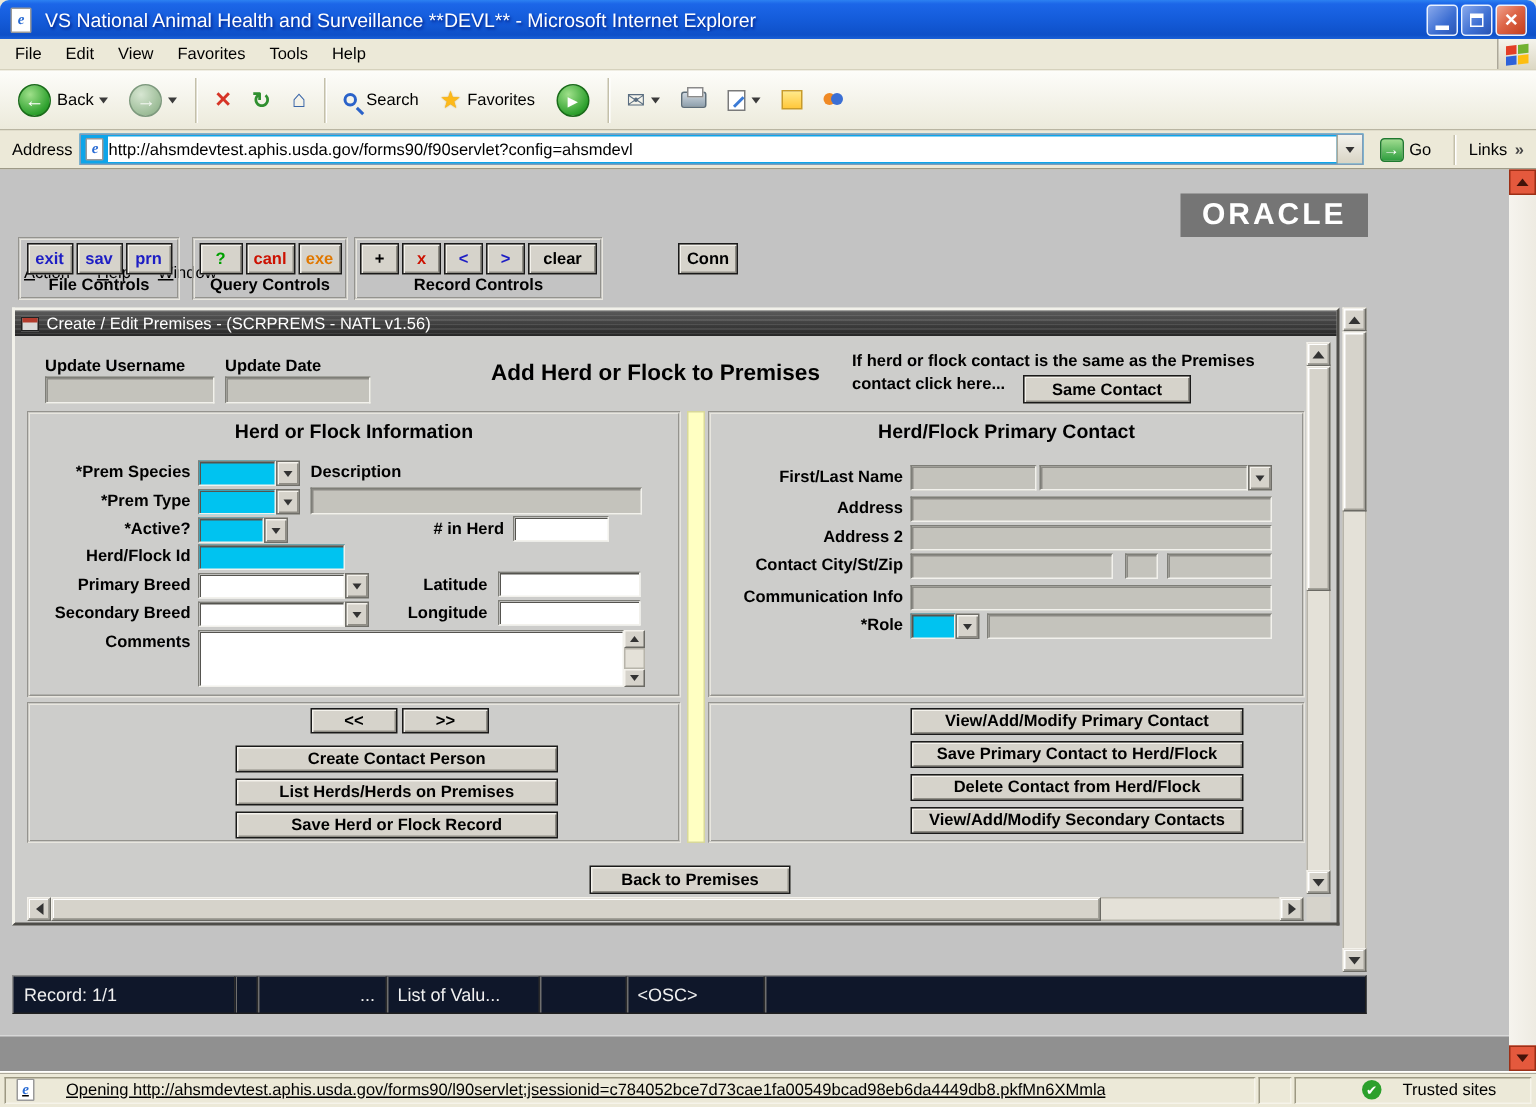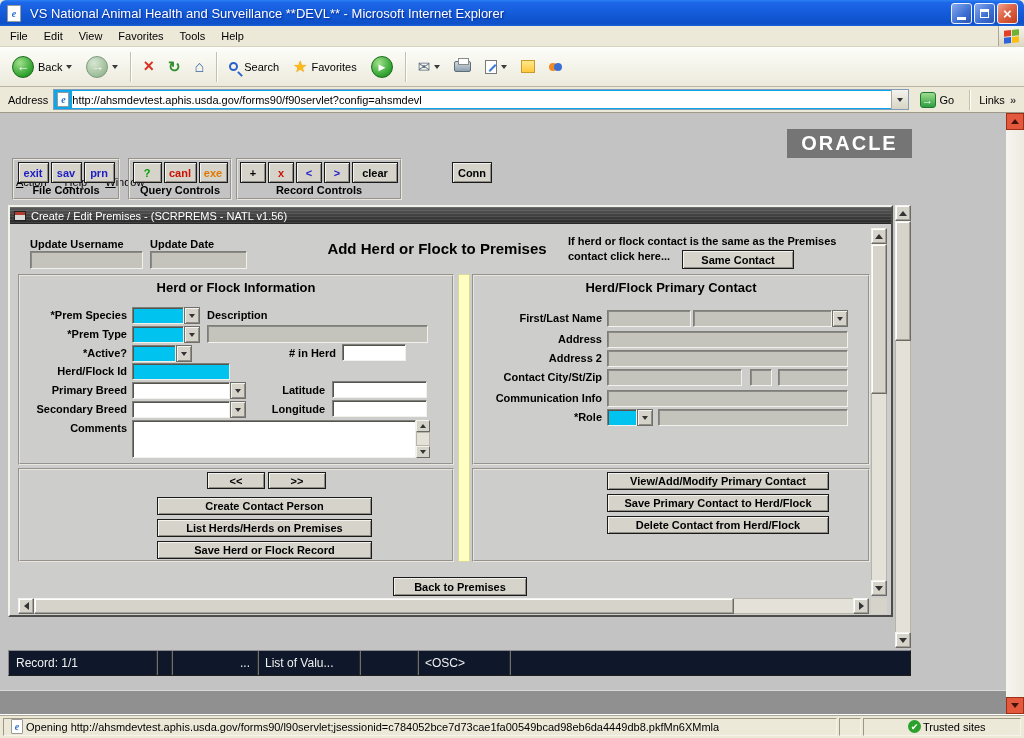--- a/index.html
+++ b/index.html
@@ -147,23 +147,23 @@
   
   .bscroll { position:absolute; left:1006px; top:113px; width:18px; height:601px; background:linear-gradient(90deg,#f6f4ee,#eeebe2); }
   .bs-btn { position:absolute; left:0; width:18px; height:17px; background:#e4593d; border:1px solid #9c2f16;
     display:flex; align-items:center; justify-content:center; }
   .bs-btn .tri-up { border-bottom-color:#43130a; } .bs-btn .tri-down { border-top-color:#43130a; }
 
   
   .iestatus { position:absolute; left:0; top:714px; width:1024px; height:24px; background:#ece9d8;
     border-top:1px solid #fff; box-shadow:inset 0 1px 0 #aca899; display:flex; align-items:center; gap:2px; padding:0 3px; }
   .sp { border:1px solid; border-color:#9c9882 #f6f4ea #f6f4ea #9c9882; height:18px; display:flex; align-items:center; padding:0 4px; overflow:hidden; }
-  .sp.main { flex:1; gap:0; }
+  .sp.main { flex:1; gap:18px;text-decoration:underline; }
   .sp.mini { width:22px; }
-  .sp.zone { width:158px; gap:2px;padding-left:44px; }
+  .sp.zone { width:158px; gap:14px;padding-left:44px; }
   .checkball { width:13px; height:13px; border-radius:50%; background:#2ca02c; color:#fff;
     display:flex; align-items:center; justify-content:center; flex:0 0 auto; }
   .checkball::after { content:"✔"; font-size:9px; }
   .sbtext { white-space:nowrap; overflow:hidden; font-size:11px; color:#000; }
 </style>
 </head>
 <body>
 
 <div id="screen">
 
@@ -415,20 +415,21 @@
       <div class="ab bl tr" style="left:462px;top:204px;width:130px;">*Role</div>
       <div class="fld req" style="left:597px;top:202px;width:30px;"></div>
       <div class="ddbtn" style="left:627px;top:202px;">
           <i class="tri-down sm"></i>
         </div>
       <div class="fld dis" style="left:648px;top:202px;width:190px;"></div>
 
       <div class="obtn ab" style="left:597px;top:265px;width:222px;height:18px;">View/Add/Modify Primary Contact</div>
       <div class="obtn ab" style="left:597px;top:287px;width:222px;height:18px;">Save Primary Contact to Herd/Flock</div>
       <div class="obtn ab" style="left:597px;top:309px;width:222px;height:18px;">Delete Contact from Herd/Flock</div>
+      <div class="obtn ab" style="left:597px;top:331px;width:222px;height:18px;">View/Add/Modify Secondary Contacts</div>
 
       <div class="obtn ab" style="left:383px;top:370px;width:134px;height:19px;">Back to Premises</div>
 
       <div class="ab" style="left:861px;top:21px;width:16px;height:368px;">
         <div class="sb-track" style="left:0;top:0;width:16px;height:368px;"></div>
         <div class="sb-btn" style="left:0;top:0;width:16px;height:16px;">
             <i class="tri-up"></i>
           </div>
         <div class="sb-thumb" style="left:0;top:16px;width:16px;height:150px;"></div>
         <div class="sb-btn" style="left:0;top:352px;width:16px;height:16px;">

